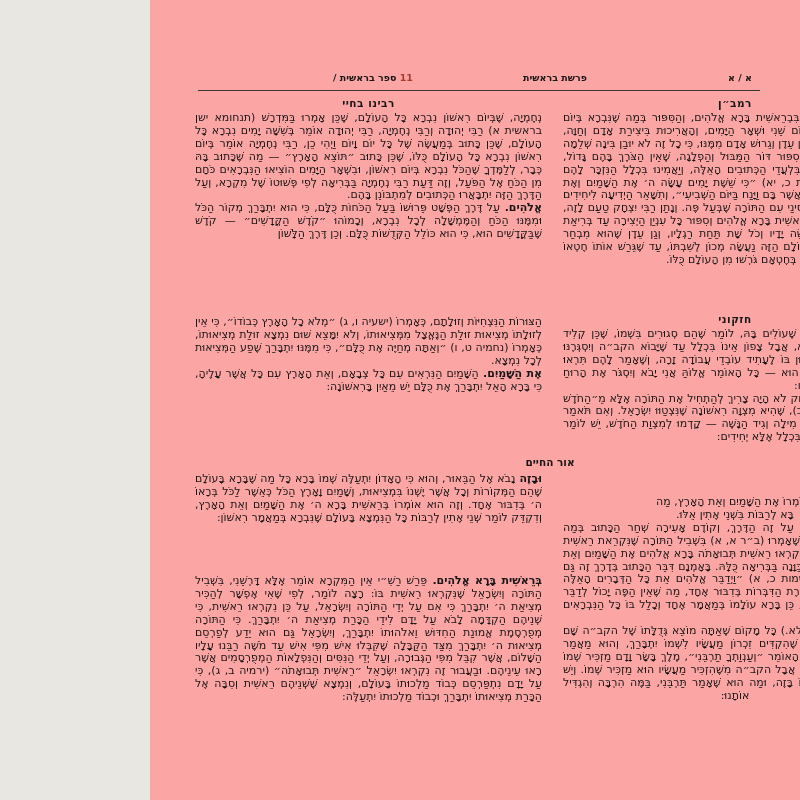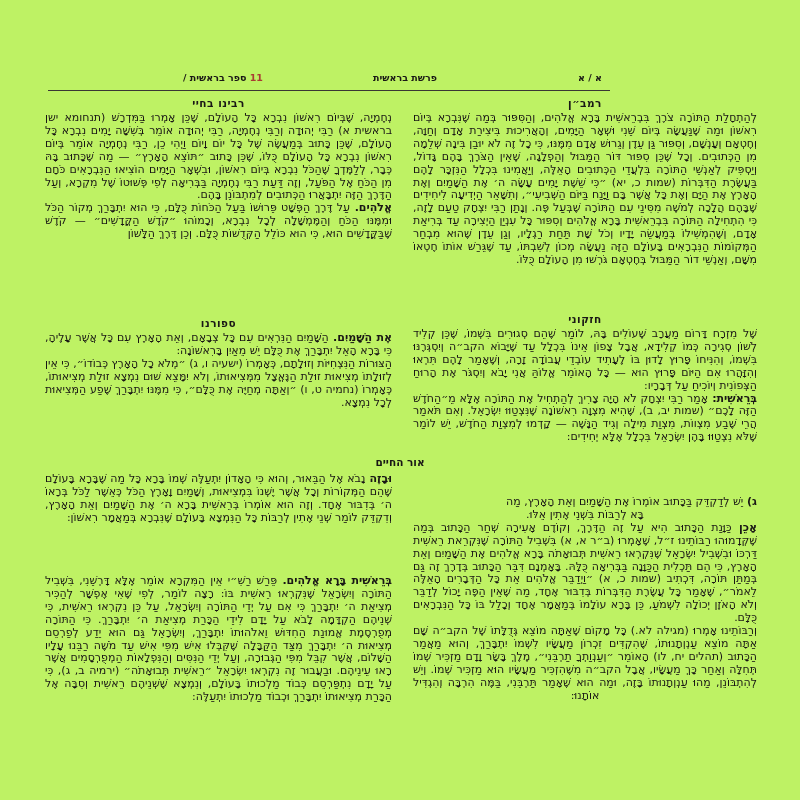--- a/index.html
+++ b/index.html
@@ -1,16 +1,16 @@
 <!DOCTYPE html>
 <html lang="he" dir="rtl"><head>
 <meta charset="utf-8">
 <style>
   html,body{margin:0;padding:0;background:#e9e7e2;}
-  .page{position:relative;width:800px;height:800px;background:#bef264;overflow:hidden;
+  .page{position:relative;width:650px;height:800px;background:#fca5a5;overflow:hidden;
         font-family:"DejaVu Sans",sans-serif;color:#191715;direction:rtl;}
   
   .hdr-item{position:absolute;top:70px;height:16px;line-height:16px;font-size:9.5px;font-weight:bold;white-space:nowrap;}
   .hdr-book{left:183px;}
   .hdr-book .pgnum{color:#a93c32;font-weight:bold;}
   .hdr-parsha{left:350px;width:110px;text-align:center;}
   .hdr-chver{left:558px;width:64px;text-align:center;}
   .hdr-rule{position:absolute;top:90px;left:48px;width:562px;height:0;border-top:1px solid #3a3734;}
   
   .band-top{position:absolute;top:96px;left:0;width:800px;height:358px;}
@@ -67,24 +67,23 @@
 
     <div class="col-left">
       <section class="h-rb">
         <div class="sec-head">רבינו בחיי</div>
         <div class="txt">
           <p>נְחֶמְיָה, שֶׁבְּיוֹם רִאשׁוֹן נִבְרָא כָּל הָעוֹלָם, שֶׁכֵּן אָמְרוּ בַּמִּדְרָשׁ (תנחומא ישן בראשית א) רַבִּי יְהוּדָה וְרַבִּי נְחֶמְיָה, רַבִּי יְהוּדָה אוֹמֵר בְּשִׁשָּׁה יָמִים נִבְרָא כָּל הָעוֹלָם, שֶׁכֵּן כָּתוּב בְּמַעֲשֶׂה שֶׁל כָּל יוֹם וָיוֹם וַיְהִי כֵן, רַבִּי נְחֶמְיָה אוֹמֵר בְּיוֹם רִאשׁוֹן נִבְרָא כָּל הָעוֹלָם כֻּלּוֹ, שֶׁכֵּן כָּתוּב ״תּוֹצֵא הָאָרֶץ״ — מַה שֶּׁכָּתוּב בָּהּ כְּבָר, לְלַמֶּדְךָ שֶׁהַכֹּל נִבְרָא בְּיוֹם רִאשׁוֹן, וּבִשְׁאָר הַיָּמִים הוֹצִיאוּ הַנִּבְרָאִים כֹּחָם מִן הַכֹּחַ אֶל הַפֹּעַל, וְזֶה דַּעַת רַבִּי נְחֶמְיָה בַּבְּרִיאָה לְפִי פְּשׁוּטוֹ שֶׁל מִקְרָא, וְעַל הַדֶּרֶךְ הַזֶּה יִתְבָּאֲרוּ הַכְּתוּבִים לְמִתְבּוֹנֵן בָּהֶם.</p>
           <p><b>אֱלֹהִים. </b><span>עַל דֶּרֶךְ הַפְּשָׁט פֵּרוּשׁוֹ בַּעַל הַכֹּחוֹת כֻּלָּם, כִּי הוּא יִתְבָּרַךְ מְקוֹר הַכֹּל וּמִמֶּנּוּ הַכֹּחַ וְהַמֶּמְשָׁלָה לְכָל נִבְרָא, וְכָמוֹהוּ ״קֹדֶשׁ הַקֳּדָשִׁים״ — קֹדֶשׁ שֶׁבַּקֳּדָשִׁים הוּא, כִּי הוּא כּוֹלֵל הַקְּדֻשּׁוֹת כֻּלָּם. וְכֵן דֶּרֶךְ הַלָּשׁוֹן</span></p>
         </div>
       </section>
       <section class="h-sforno">
-        <div class="sec-head">ספורנו</div>
         <div class="txt">
+          <p>הַצּוּרוֹת הַנִּצְחִיּוֹת וְזוּלָתָם, כְּאָמְרוֹ (ישעיה ו, ג) ״מְלֹא כָל הָאָרֶץ כְּבוֹדוֹ״, כִּי אֵין לְזוּלָתוֹ מְצִיאוּת זוּלַת הַנֶּאֱצָל מִמְּצִיאוּתוֹ, וְלֹא יִמָּצֵא שׁוּם נִמְצָא זוּלַת מְצִיאוּתוֹ, כְּאָמְרוֹ (נחמיה ט, ו) ״וְאַתָּה מְחַיֶּה אֶת כֻּלָּם״, כִּי מִמֶּנּוּ יִתְבָּרַךְ שֶׁפַע הַמְּצִיאוּת לְכָל נִמְצָא.</p>
           <p><b>אֶת הַשָּׁמַיִם. </b><span>הַשָּׁמַיִם הַנִּרְאִים עִם כָּל צְבָאָם, וְאֵת הָאָרֶץ עִם כָּל אֲשֶׁר עָלֶיהָ, כִּי בָּרָא הָאֵל יִתְבָּרַךְ אֶת כֻּלָּם יֵשׁ מֵאַיִן בָּרִאשׁוֹנָה:</span></p>
-          <p>הַצּוּרוֹת הַנִּצְחִיּוֹת וְזוּלָתָם, כְּאָמְרוֹ (ישעיה ו, ג) ״מְלֹא כָל הָאָרֶץ כְּבוֹדוֹ״, כִּי אֵין לְזוּלָתוֹ מְצִיאוּת זוּלַת הַנֶּאֱצָל מִמְּצִיאוּתוֹ, וְלֹא יִמָּצֵא שׁוּם נִמְצָא זוּלַת מְצִיאוּתוֹ, כְּאָמְרוֹ (נחמיה ט, ו) ״וְאַתָּה מְחַיֶּה אֶת כֻּלָּם״, כִּי מִמֶּנּוּ יִתְבָּרַךְ שֶׁפַע הַמְּצִיאוּת לְכָל נִמְצָא.</p>
         </div>
       </section>
     </div>
   </div>
 
   <div class="band-bottom">
     <div class="ohc-head">אור החיים</div>
 
     <div class="ohc-right txt">
       <p><b>ג) </b><span>יֵשׁ לְדַקְדֵּק בַּכָּתוּב אוֹמְרוֹ אֶת הַשָּׁמַיִם וְאֵת הָאָרֶץ, מַה</span></p>

